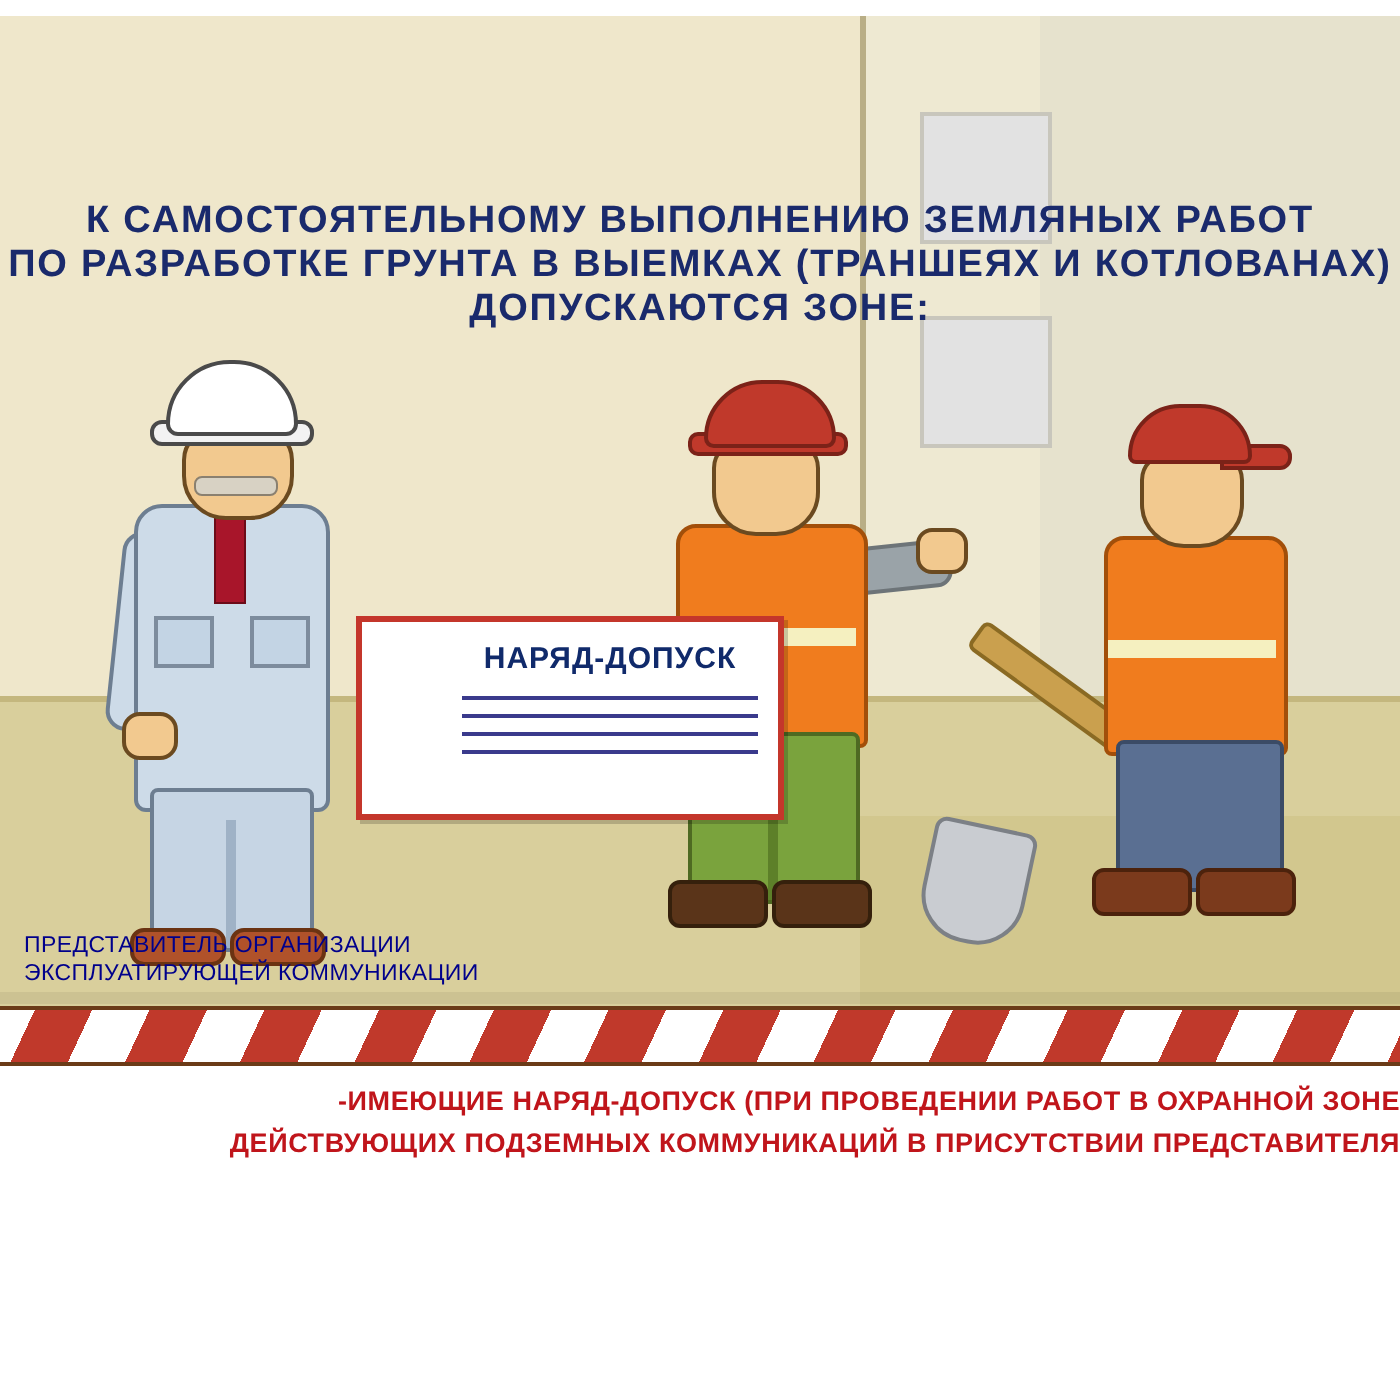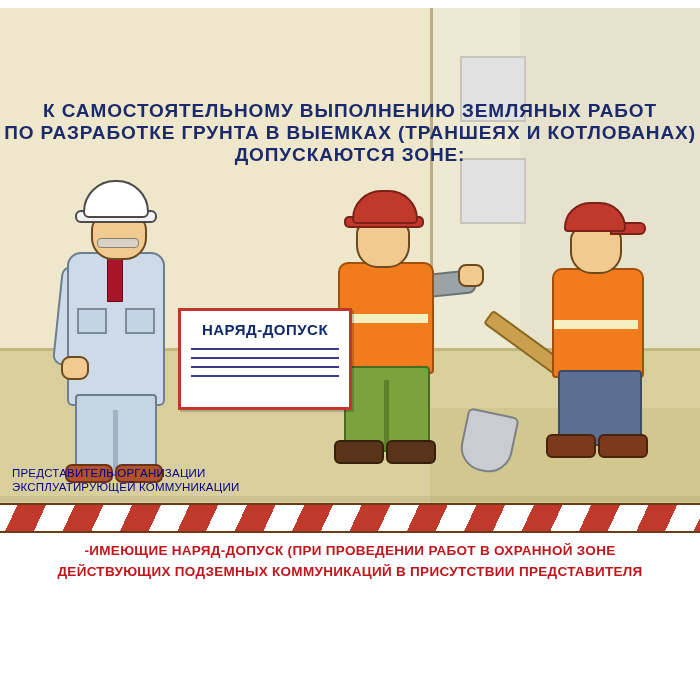--- a/index.html
+++ b/index.html
@@ -69,20 +69,21 @@
     font-size:11.5px;
     line-height:14px;
     letter-spacing:.2px;
   }
   
   .permit{
     position:absolute;left:178px;top:300px;width:168px;height:96px;
     background:#ffffff;
     border:3px solid #c4362b;
     box-shadow:2px 2px 0 rgba(0,0,0,.18);
+    padding-left:40px;
   }
   .permit .ptitle{
     margin-top:10px;
     text-align:center;
     color:#102a6b;
     font-weight:bold;
     font-size:15px;
     letter-spacing:.5px;
   }
   .permit .plines{
@@ -103,21 +104,21 @@
     position:absolute;left:-40px;top:0;width:800px;height:26px;
     background:repeating-linear-gradient(
       115deg,
       #c0392b 0px, #c0392b 26px,
       #ffffff 26px, #ffffff 52px
     );
   }
   
   .bottom-text{
     position:absolute;left:0;top:540px;width:700px;
-    text-align:center;
+    text-align:right;
     color:#c0151b;
     font-weight:bold;
     font-size:13.5px;
     line-height:21px;
     letter-spacing:.3px;
   }
   
   .fig{position:absolute;}
   
   #inspector{left:55px;top:172px;width:120px;height:285px;}

